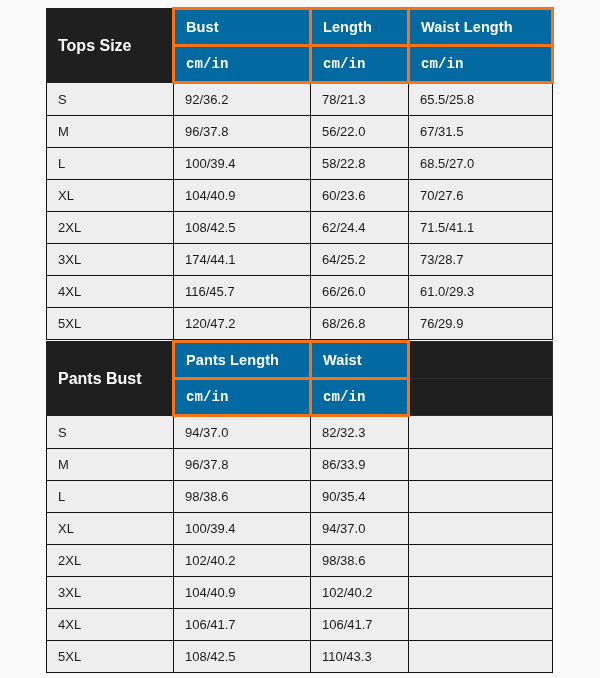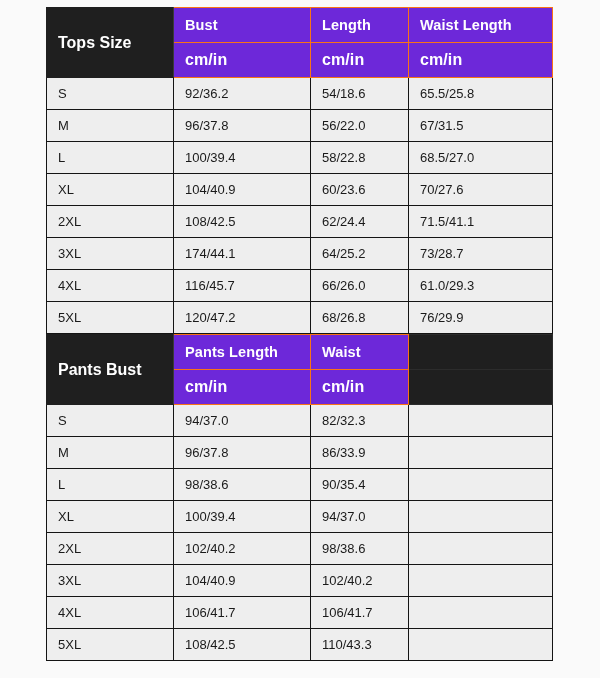--- a/index.html
+++ b/index.html
@@ -28,46 +28,47 @@
     table-layout: fixed;
   }
 
   table.size-table col.c-size   { width: 127px; }
   table.size-table col.c-two    { width: 137px; }
   table.size-table col.c-three  { width: 98px; }
   table.size-table col.c-four   { width: 144px; }
 
   
   .hd {
-    background: #6d28d9;
+    background: #0369a1;
     color: #ffffff;
     font-weight: bold;
     font-size: 14.5px;
     padding: 0 0 0 11px;
     height: 34px;
     vertical-align: middle;
-    border: 1px solid #f97316;
+    border: 3px solid #f97316;
     letter-spacing: 0.1px;
   }
   .hd-corner {
     background: #1f1f1f;
     color: #ffffff;
     font-weight: bold;
     font-size: 16px;
     padding: 0 0 0 11px;
     vertical-align: middle;
     border: 1px solid #1f1f1f;
     border-right: 1px solid #3a3a3a;
   }
   .hd-blank {
     background: #1f1f1f;
     border: 1px solid #2c2c2c;
   }
   .hd-unit {
-    font-size: 16px;
+    font-size: 14px;
+    font-family: Liberation Mono, monospace;
   }
 
   
   .dc {
     background: #eeeeee;
     color: #1a1a1a;
     font-size: 13px;
     height: 31px;
     padding: 0 0 0 11px;
     vertical-align: middle;
@@ -100,21 +101,21 @@
       </tr>
       <tr>
         <td class="hd hd-unit">cm/in</td>
         <td class="hd hd-unit">cm/in</td>
         <td class="hd hd-unit">cm/in</td>
       </tr>
 
       <tr>
         <td class="dc">S</td>
         <td class="dc">92/36.2</td>
-        <td class="dc">54/18.6</td>
+        <td class="dc">78/21.3</td>
         <td class="dc">65.5/25.8</td>
       </tr>
       <tr>
         <td class="dc">M</td>
         <td class="dc">96/37.8</td>
         <td class="dc">56/22.0</td>
         <td class="dc">67/31.5</td>
       </tr>
       <tr>
         <td class="dc">L</td>

